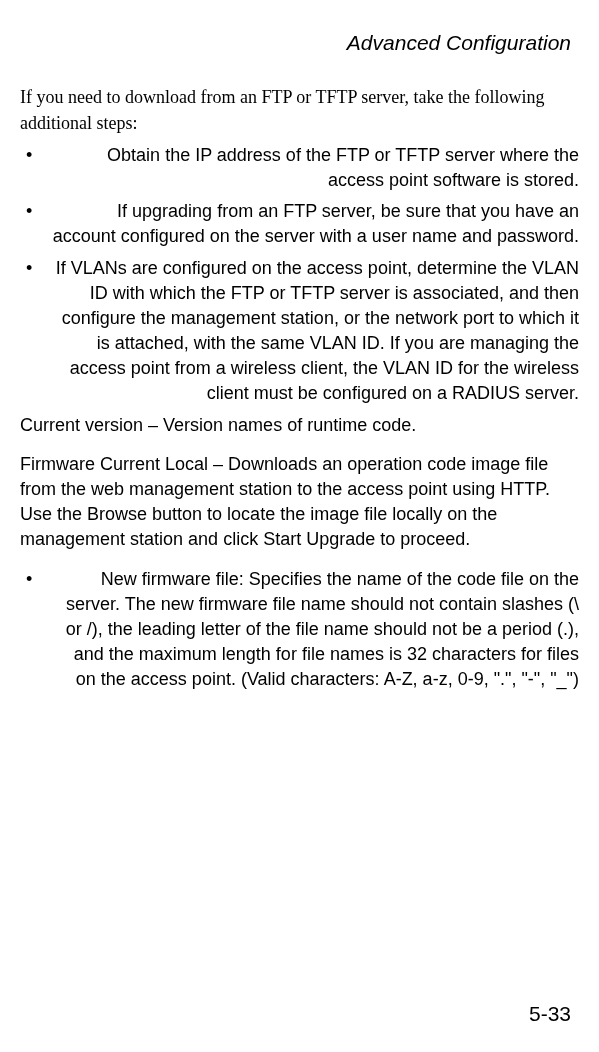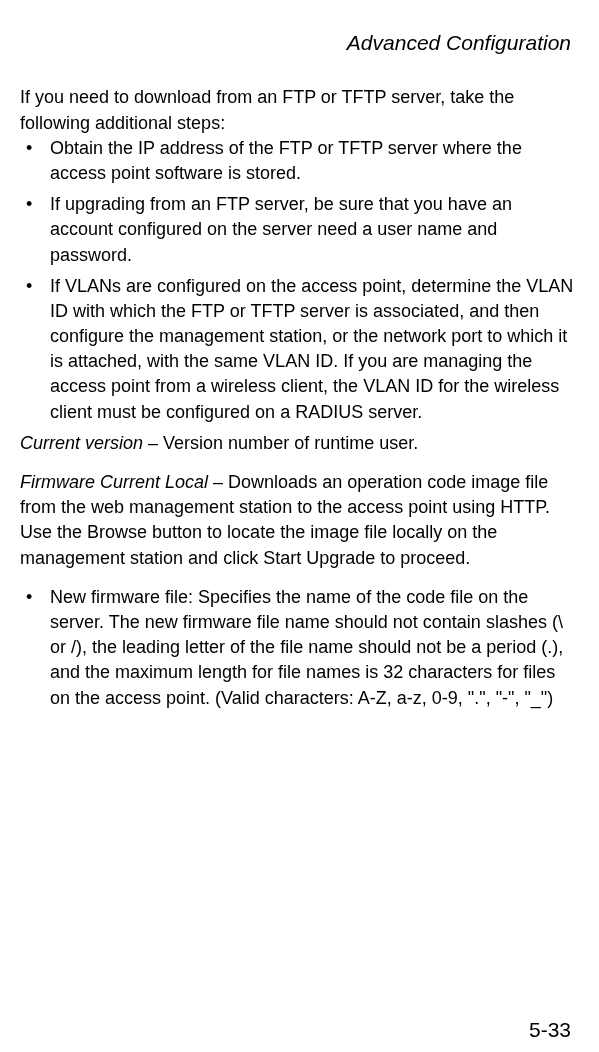--- a/index.html
+++ b/index.html
@@ -19,78 +19,79 @@
       position: relative;
     }
     .header {
       text-align: right;
       font-style: italic;
       font-size: 21px;
       margin-bottom: 28px;
       padding-right: 8px;
     }
     .intro-text {
-      margin-bottom: 0;
+      margin-bottom: 7px;
+      font-family: Liberation Serif, serif;
     }
     ul.bullets {
       list-style: none;
       padding-left: 0;
       margin-bottom: 6px;
     }
     ul.bullets li {
       display: flex;
       margin-bottom: 6px;
     }
     ul.bullets li .bullet-mark {
       width: 30px;
       flex-shrink: 0;
       padding-left: 6px;
     }
     ul.bullets li .bullet-text {
       flex: 1;
+      text-align: right;
     }
     .paragraph {
       margin-bottom: 14px;
     }
     .italic-lead {
-      font-style: italic;
     }
     .page-number {
       position: absolute;
-      bottom: 8px;
+      bottom: 24px;
       right: 28px;
       font-size: 21px;
     }
   </style>
 </head>
 <body>
 
 <div class="header">
   <span>Advanced Configuration</span>
 </div>
 
 <p class="intro-text">If you need to download from an FTP or TFTP server, take the following additional steps:</p>
 
 <ul class="bullets">
   <li>
     <span class="bullet-mark">•</span>
     <span class="bullet-text">Obtain the IP address of the FTP or TFTP server where the access point software is stored.</span>
   </li>
   <li>
     <span class="bullet-mark">•</span>
-    <span class="bullet-text">If upgrading from an FTP server, be sure that you have an account configured on the server need a user name and password.</span>
+    <span class="bullet-text">If upgrading from an FTP server, be sure that you have an account configured on the server with a user name and password.</span>
   </li>
   <li>
     <span class="bullet-mark">•</span>
     <span class="bullet-text">If VLANs are configured on the access point, determine the VLAN ID with which the FTP or TFTP server is associated, and then configure the management station, or the network port to which it is attached, with the same VLAN ID. If you are managing the access point from a wireless client, the VLAN ID for the wireless client must be configured on a RADIUS server.</span>
   </li>
 </ul>
 
 <p class="paragraph">
-  <span class="italic-lead">Current version</span><span> – Version number of runtime user.</span>
+  <span class="italic-lead">Current version</span><span> – Version names of runtime code.</span>
 </p>
 
 <p class="paragraph">
   <span class="italic-lead">Firmware Current Local</span><span> – Downloads an operation code image file from the web management station to the access point using HTTP. Use the Browse button to locate the image file locally on the management station and click Start Upgrade to proceed.</span>
 </p>
 
 <ul class="bullets">
   <li>
     <span class="bullet-mark">•</span>
     <span class="bullet-text">New firmware file: Specifies the name of the code file on the server. The new firmware file name should not contain slashes (\ or /), the leading letter of the file name should not be a period (.), and the maximum length for file names is 32 characters for files on the access point. (Valid characters: A-Z, a-z, 0-9, ".", "-", "_")</span>

